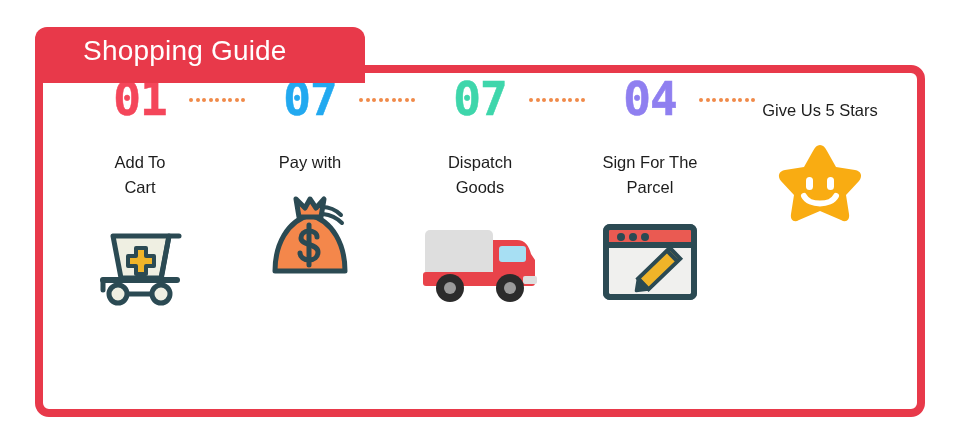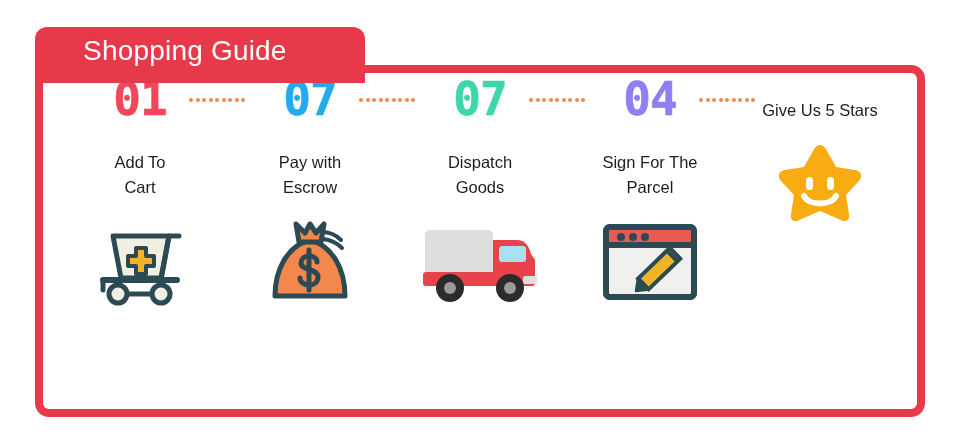--- a/index.html
+++ b/index.html
@@ -175,21 +175,20 @@
           <i style="background: rgb(240, 138, 73);"></i>
           <i style="background: rgb(240, 138, 73);"></i>
           <i style="background: rgb(240, 138, 73);"></i>
           <i style="background: rgb(240, 138, 73);"></i>
           <i style="background: rgb(240, 138, 73);"></i>
           <i style="background: rgb(240, 138, 73);"></i>
           <i style="background: rgb(240, 138, 73);"></i>
       </div>
       <div class="step-label">
         <div>Pay with</div>
-        <div>Escrow</div>
       </div>
       <div class="step-icon">
         <svg width="90" height="88" viewBox="0 0 90 88">
           <path d="M45 22 C22 28 10 52 10 78 L80 78 C80 52 68 28 45 22 Z" fill="#f4874b" stroke="#2b4a53" stroke-width="5" stroke-linejoin="round"></path>
           <path d="M34 24 L31 6 L40 15 L45 6 L51 15 L59 6 L56 24 Z" fill="#f4874b" stroke="#2b4a53" stroke-width="5" stroke-linejoin="round"></path>
           <path d="M57 14 C66 14 72 18 76 22" stroke="#2b4a53" stroke-width="4" fill="none" stroke-linecap="round"></path>
           <path d="M58 21 C67 22 73 26 77 30" stroke="#2b4a53" stroke-width="4" fill="none" stroke-linecap="round"></path>
           <path d="M52 44 C52 40 48 38 44 38 C39 38 36 41 36 45 C36 53 53 50 53 59 C53 64 49 67 44 67 C39 67 35 64 35 60" stroke="#2b4a53" stroke-width="5" fill="none" stroke-linecap="round"></path>
           <path d="M44 32 L44 72" stroke="#2b4a53" stroke-width="5" stroke-linecap="round"></path>
         </svg>

